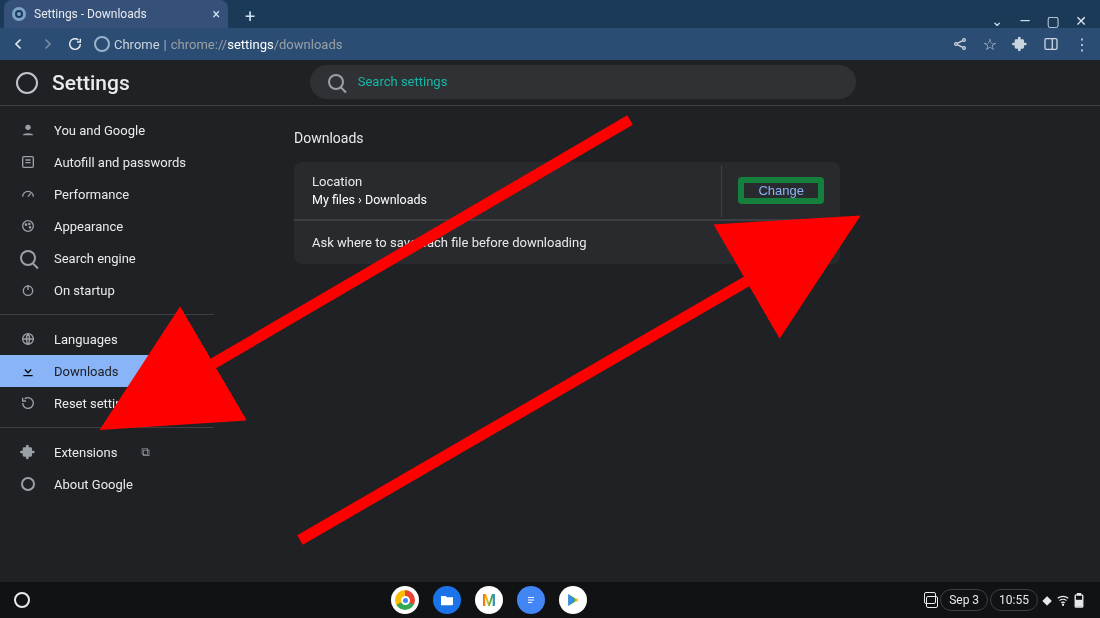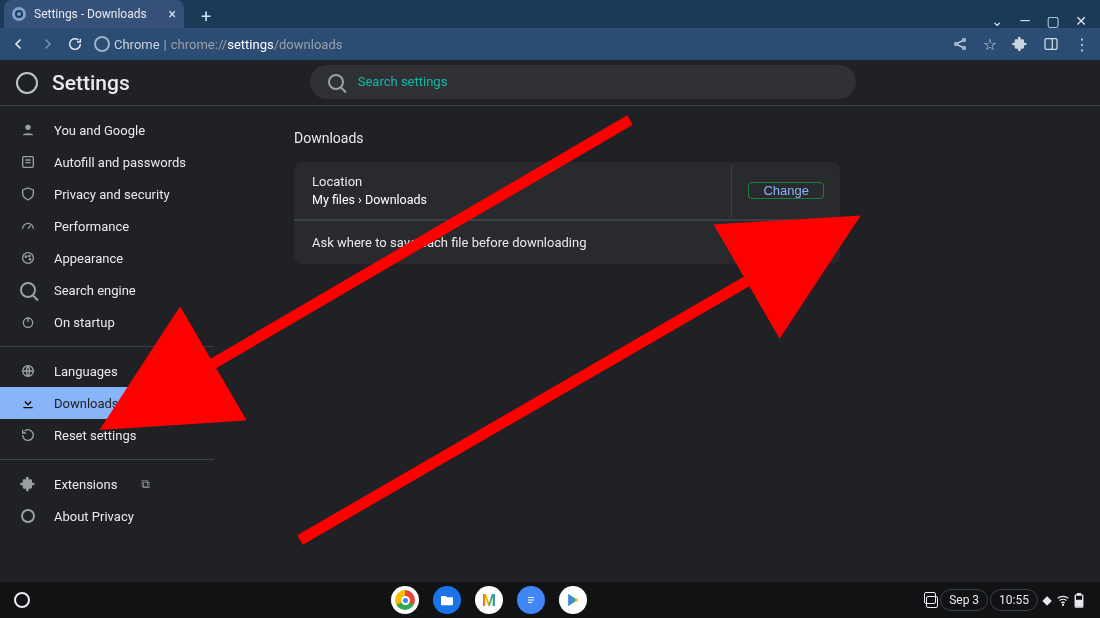--- a/index.html
+++ b/index.html
@@ -1,20 +1,20 @@
 <!DOCTYPE html>
 <html><head>
 <meta charset="utf-8">
 <style>
   * { box-sizing: border-box; margin:0; padding:0; }
   body { width:1100px; height:618px; background:#202124; font-family: Roboto, "Segoe UI", Arial, sans-serif; color:#e8eaed; overflow:hidden; position:relative; }
 
   
   .tabstrip { height:28px; background:#1b3a57; display:flex; align-items:flex-end; padding-left:4px; }
-  .tab { width:180px; height:28px; background:#35517a; border-top-left-radius:8px; border-top-right-radius:8px; display:flex; align-items:center; padding:0 8px; font-size:12px; color:#e8eaed; }
+  .tab { width:224px; height:28px; background:#35517a; border-top-left-radius:8px; border-top-right-radius:8px; display:flex; align-items:center; padding:0 8px; font-size:12px; color:#e8eaed; }
   .tab .gear { width:14px; height:14px; margin-right:8px; border-radius:50%; background:#7da2c9; position:relative;}
   .tab .gear::before{content:"";position:absolute;inset:3px;border:2px solid #1b3a57;border-radius:50%;}
   .tab-close { margin-left:auto; color:#cfe3f5; font-size:14px; line-height:14px;}
   .new-tab-btn { width:24px; height:24px; margin-left:10px; color:#cfe2f2; font-size:18px; display:flex; align-items:center; justify-content:center; }
   .tabstrip-right { margin-left:auto; display:flex; align-items:center; gap:14px; padding-right:12px; color:#d8e5f0; }
   .win-ico { width:14px; height:14px; display:flex; align-items:center; justify-content:center; font-size:14px; }
 
   
   .toolbar { height:32px; background:#2b4c73; display:flex; align-items:center; padding:0 10px; gap:10px; }
   .navbtn { width:18px; height:18px; display:flex; align-items:center; justify-content:center; color:#e8eaed; }
@@ -44,21 +44,21 @@
   .nav-ico { width:16px; height:16px; display:flex; align-items:center; justify-content:center; color:#9aa0a6; }
   .ext-link { margin-left:6px; font-size:12px; color:#9aa0a6; }
 
   .main { flex:1; padding:24px 40px 0 80px; }
   .section-title { font-size:14px; color:#e8eaed; margin-bottom:16px; }
   .card { width:546px; border-radius:8px; background:#292a2d; overflow:hidden; }
   .row { display:flex; align-items:center; padding:14px 18px; font-size:13px; color:#e8eaed; }
   .row + .row { border-top:1px solid #3c4043; }
   .loc-block { display:flex; flex-direction:column; gap:3px; }
   .loc-sub { font-size:12.5px; color:#ffffff; }
-  .change-btn { margin-left:auto; border:1px solid #15803d; color:#8ab4f8; background:transparent; padding:0 14px; border-radius:4px; font-size:13px; }
+  .change-btn { margin-left:auto; border:6px solid #15803d; color:#8ab4f8; background:transparent; padding:0 14px; border-radius:4px; font-size:13px; }
   .toggle-wrap { margin-left:auto; }
   .toggle { width:30px; height:14px; background:#5f6368; border-radius:8px; position:relative; }
   .knob { width:16px; height:16px; background:#bdc1c6; border-radius:50%; position:absolute; top:-1px; left:-1px; }
   .loc-row{border-bottom:1px solid #3c4043;}
   .change-cell{border-left:1px solid #3c4043;height:52px;display:flex;align-items:center;padding:0 16px;}
 
   
   .shelf { position:absolute; left:0; right:0; bottom:0; height:36px; background:#111214; display:flex; align-items:center; padding:0 14px; }
   .shelf-left { width:40px; display:flex; align-items:center; }
   .launcher { width:16px; height:16px; border:2px solid #e8eaed; border-radius:50%; }
@@ -180,28 +180,20 @@
             <svg width="16" height="16" viewBox="0 0 24 24" fill="none" stroke="#9aa0a6" stroke-width="2">
               <rect x="4" y="4" width="16" height="16" rx="2"></rect>
               <path d="M8 9h8M8 13h8"></path>
             </svg>
           </span>
         <span>Autofill and passwords</span>
       </div>
       <div class="nav-item">
         <span class="nav-ico">
             <svg width="16" height="16" viewBox="0 0 24 24" fill="none" stroke="#9aa0a6" stroke-width="2">
-              <path d="M12 3l8 3v5c0 5-3.5 8-8 10-4.5-2-8-5-8-10V6l8-3z"></path>
-            </svg>
-          </span>
-        <span>Privacy and security</span>
-      </div>
-      <div class="nav-item">
-        <span class="nav-ico">
-            <svg width="16" height="16" viewBox="0 0 24 24" fill="none" stroke="#9aa0a6" stroke-width="2">
               <path d="M4 16a8 8 0 1 1 16 0"></path>
               <path d="M12 16l4-5"></path>
             </svg>
           </span>
         <span>Performance</span>
       </div>
       <div class="nav-item">
         <span class="nav-ico">
             <svg width="16" height="16" viewBox="0 0 24 24" fill="none" stroke="#9aa0a6" stroke-width="2">
               <circle cx="12" cy="12" r="8"></circle>
@@ -264,21 +256,21 @@
               <path d="M20 10h-2V7a2 2 0 0 0-2-2h-3V3a2 2 0 1 0-4 0v2H6a2 2 0 0 0-2 2v3H2a2 2 0 1 0 0 4h2v3a2 2 0 0 0 2 2h3v2a2 2 0 1 0 4 0v-2h3a2 2 0 0 0 2-2v-3h2a2 2 0 1 0 0-4z"></path>
             </svg>
           </span>
         <span>Extensions</span>
         <span class="ext-link">⧉</span>
       </div>
       <div class="nav-item">
         <span class="nav-ico">
             <span style="width:14px;height:14px;border:2px solid #9aa0a6;border-radius:50%;display:block"></span>
           </span>
-        <span>About Privacy</span>
+        <span>About Google</span>
       </div>
     </div>
 
     <div class="main">
       <div class="section-title">Downloads</div>
       <div class="card">
         <div class="row loc-row" style="padding:0">
           <div style="flex:1;padding:12px 18px" class="loc-block">
             <span>Location</span>
             <span class="loc-sub">My files › Downloads</span>

